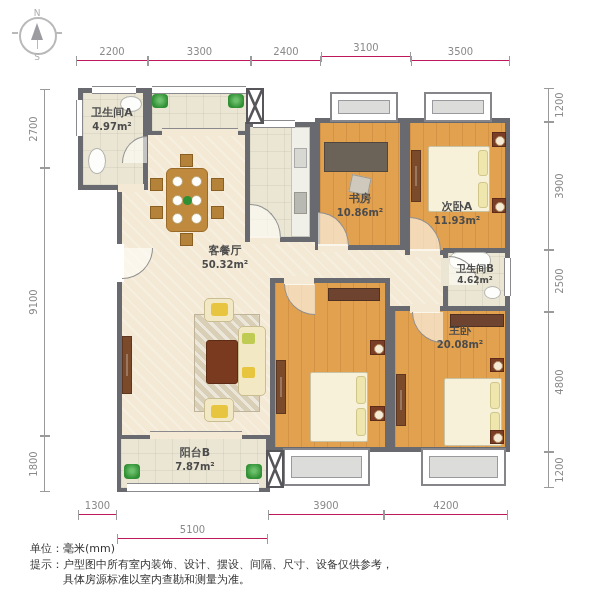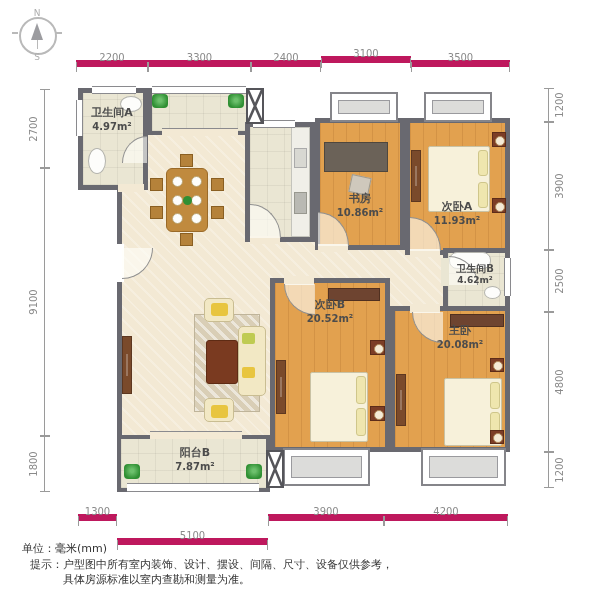--- a/index.html
+++ b/index.html
@@ -44,21 +44,21 @@
   .arc-tl{border-left:1.5px solid #8f8f8f;border-top:1.5px solid #8f8f8f;border-radius:100% 0 0 0;}
   .winh{position:absolute;z-index:4;background:#fff;border-top:1.5px solid #8a8a8e;border-bottom:1.5px solid #8a8a8e;box-sizing:border-box;}
   .winv{position:absolute;z-index:4;background:#fff;border-left:1.5px solid #8a8a8e;border-right:1.5px solid #8a8a8e;box-sizing:border-box;}
   .slider{position:absolute;z-index:4;background:#F3E9D4;border-top:1.5px solid #8a8a8e;box-sizing:border-box;}
   .bay{position:absolute;z-index:4;background:#fff;border:2px solid #85858a;box-sizing:border-box;}
   .bay .inner{position:absolute;left:6px;right:6px;top:6px;bottom:6px;background:#dcdcda;border:1px solid #9a9a9e;}
   .xwin{position:absolute;z-index:5;background:#fff;border:2px solid #55555a;box-sizing:border-box;}
   .xwin svg{position:absolute;inset:0;width:100%;height:100%;}
 
   
-  .dimh{position:absolute;z-index:6;border-top:7px solid #be185d;height:0;}
+  .dimh{position:absolute;z-index:6;border-top:1px solid #be185d;height:0;}
   .dimh::before,.dimh::after{content:"";position:absolute;top:-5px;width:1px;height:10px;background:#9a9a9a;}
   .dimh::before{left:0;}.dimh::after{right:0;}
   .dimh span{position:absolute;left:50%;top:-15px;transform:translateX(-50%);
              font-size:10px;color:#8a8a8a;white-space:nowrap;}
   .dimv{position:absolute;z-index:6;border-left:1px solid #9a9a9a;width:0;}
   .dimv::before,.dimv::after{content:"";position:absolute;left:-5px;width:10px;height:1px;background:#9a9a9a;}
   .dimv::before{top:0;}.dimv::after{bottom:0;}
   .dimv span{position:absolute;top:50%;font-size:10px;color:#8a8a8a;
              writing-mode:vertical-rl;transform:translateY(-50%) rotate(180deg);}
   .lab-left span{left:-17px;}
@@ -230,28 +230,28 @@
     <span class="ar">4.97m²</span>
   </div>
   <div class="rlabel" style="left:318px;top:192px;width:84px;">
     <span class="nm">书房</span>
     <span class="ar">10.86m²</span>
   </div>
   <div class="rlabel" style="left:412px;top:200px;width:90px;">
     <span class="nm">次卧A</span>
     <span class="ar">11.93m²</span>
   </div>
+  <div class="rlabel" style="left:172px;top:244px;width:106px;">
+    <span class="nm">客餐厅</span>
+    <span class="ar">50.32m²</span>
+  </div>
   <div class="rlabel" style="left:442px;top:262px;width:66px;">
     <span class="nm" style="font-size:10px;">卫生间B</span>
     <span class="ar" style="font-size:9px;">4.62m²</span>
   </div>
-  <div class="rlabel" style="left:292px;top:298px;width:76px;">
-    <span class="nm">次卧B</span>
-    <span class="ar">20.52m²</span>
-  </div>
   <div class="rlabel" style="left:422px;top:324px;width:76px;">
     <span class="nm">主卧</span>
     <span class="ar">20.08m²</span>
   </div>
   <div class="rlabel" style="left:160px;top:446px;width:70px;">
     <span class="nm">阳台B</span>
     <span class="ar">7.87m²</span>
   </div>
 
   <div class="dimh" style="left:76px;top:60px;width:72px;">
@@ -302,17 +302,17 @@
   <div class="dimv lab-right" style="left:548px;top:250px;height:62px;">
       <span>2500</span>
     </div>
   <div class="dimv lab-right" style="left:548px;top:312px;height:140px;">
       <span>4800</span>
     </div>
   <div class="dimv lab-right" style="left:548px;top:452px;height:36px;">
       <span>1200</span>
     </div>
 
-  <div class="foot" style="left:22px;top:541px;text-align:center;">单位：毫米(mm)</div>
+  <div class="foot" style="left:30px;top:541px;text-align:center;">单位：毫米(mm)</div>
   <div class="foot" style="left:30px;top:557px;">提示：户型图中所有室内装饰、设计、摆设、间隔、尺寸、设备仅供参考，</div>
   <div class="foot" style="left:63px;top:572px;">具体房源标准以室内查勘和测量为准。</div>
 
 </div>
 
 </body></html>

